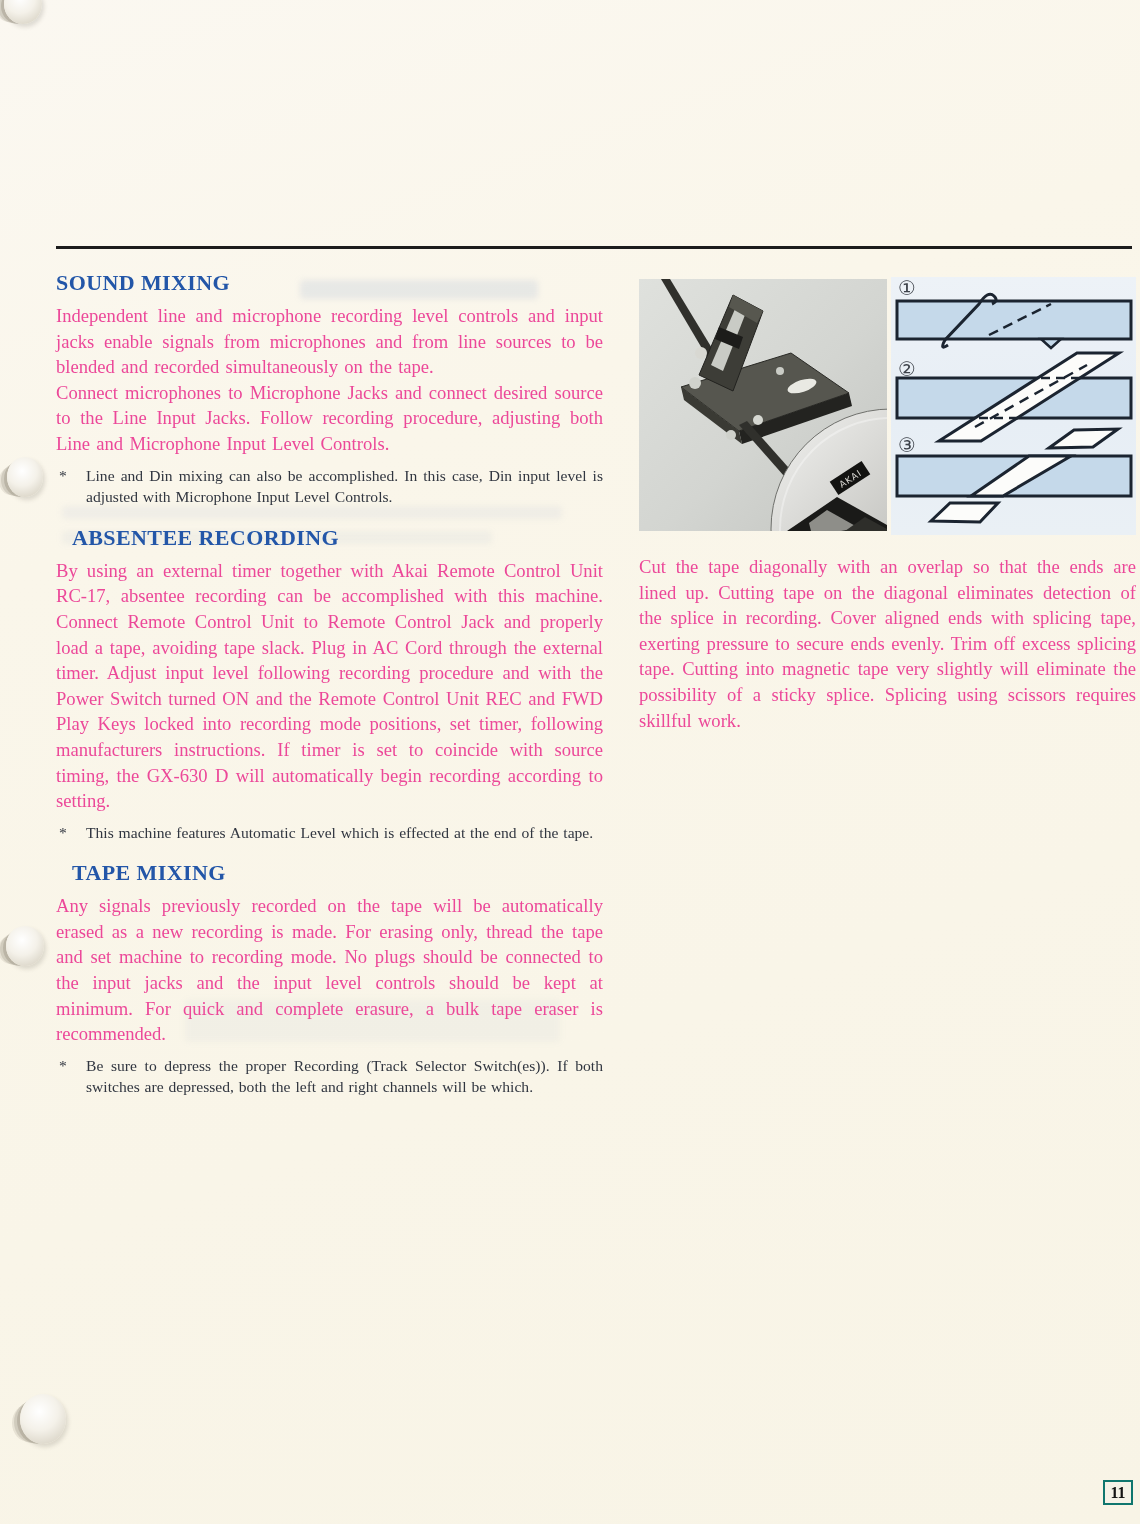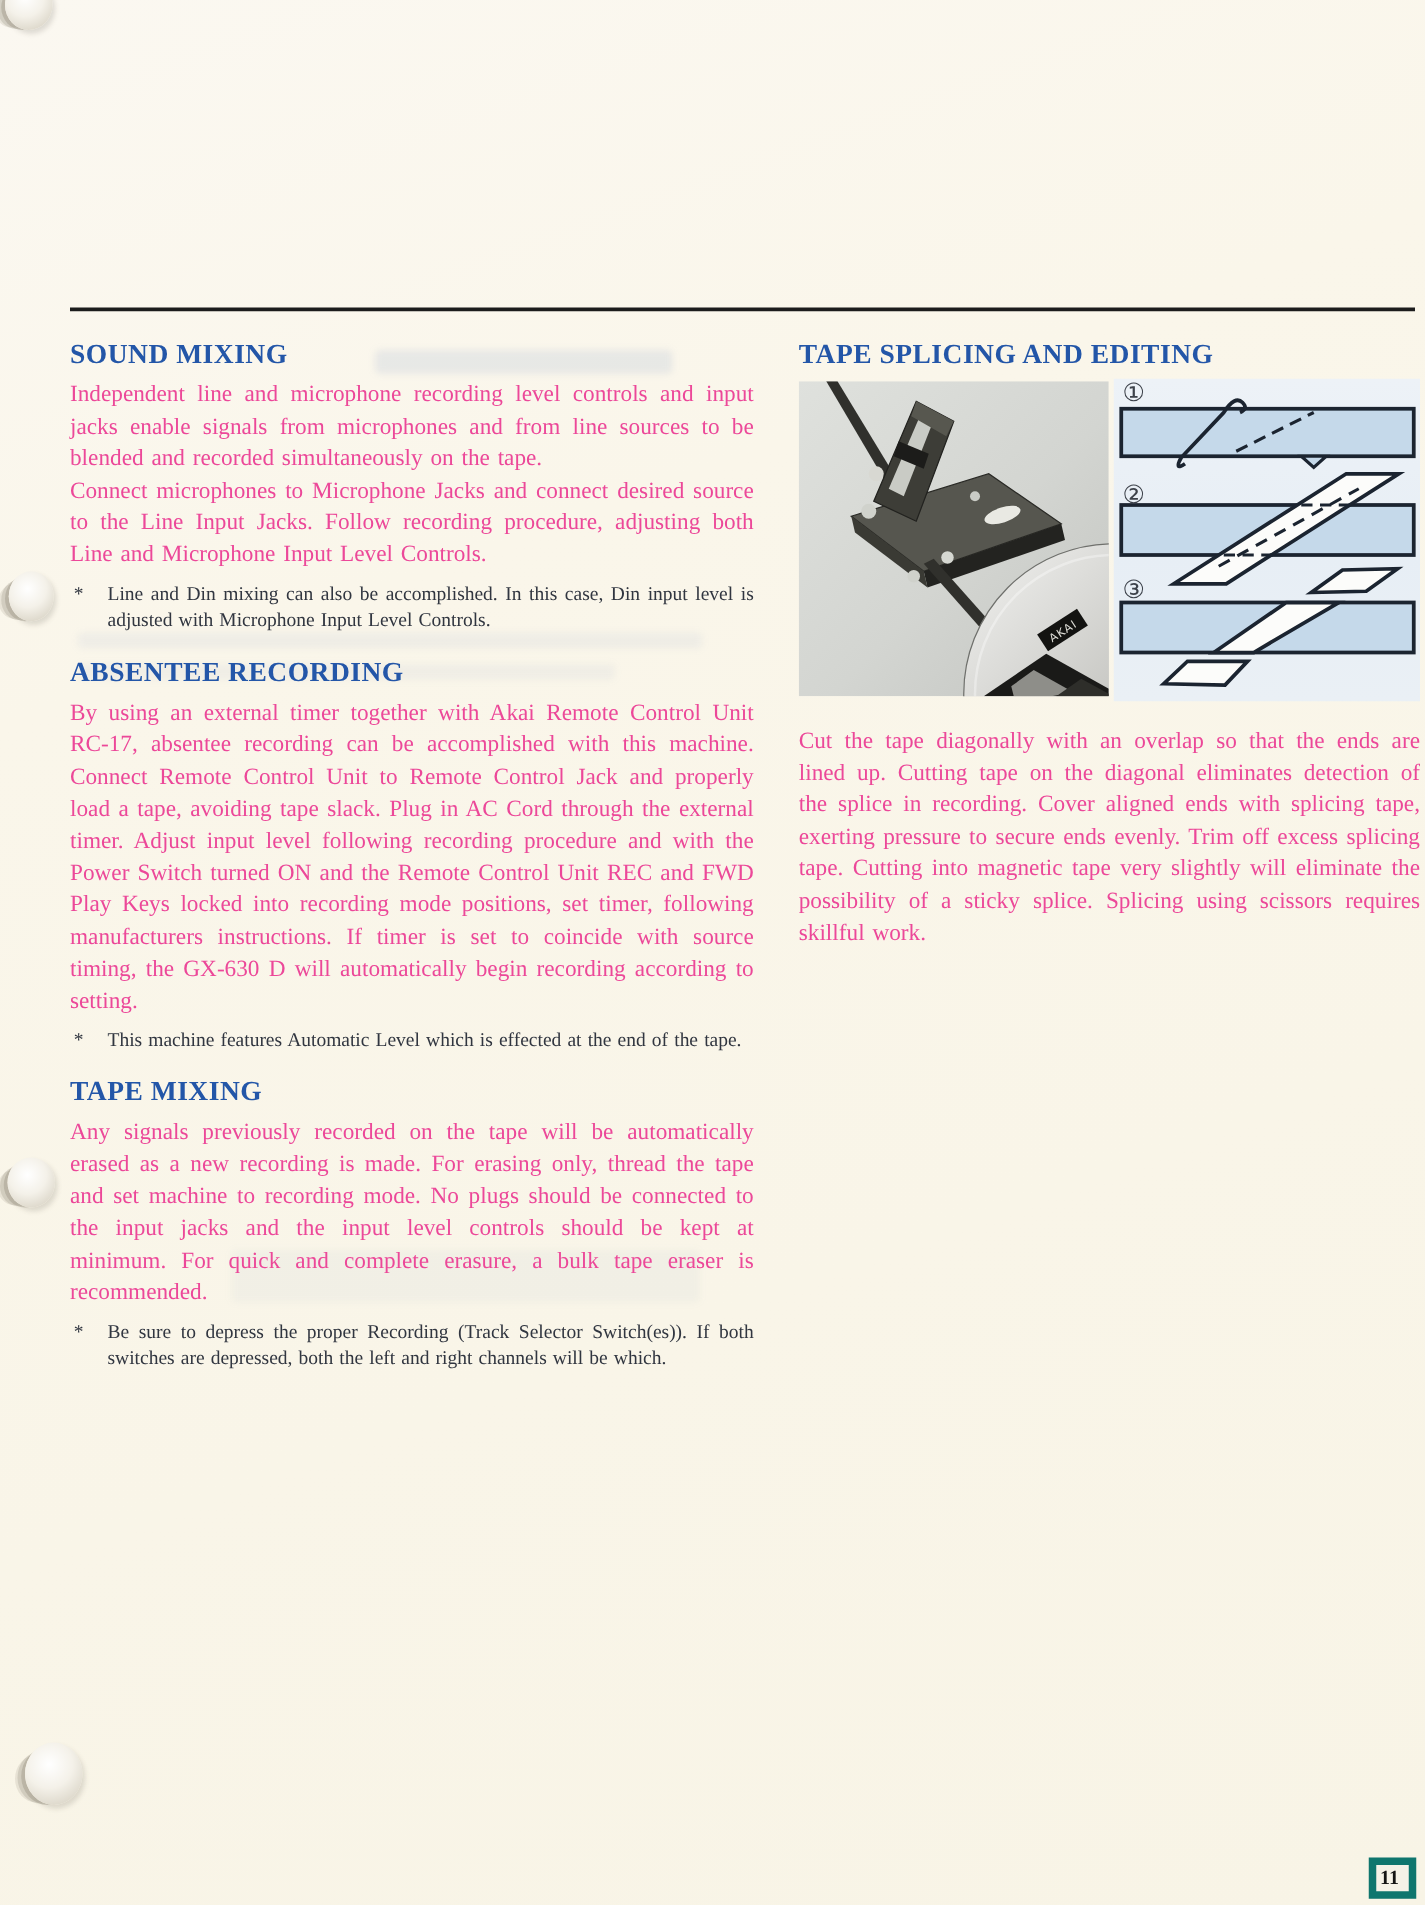--- a/index.html
+++ b/index.html
@@ -5,22 +5,22 @@
   html,body{margin:0;padding:0;}
   body{
     width:1140px;height:1524px;position:relative;overflow:hidden;
     background:linear-gradient(160deg,#fbf8f1 0%,#faf6ea 30%,#f8f4e6 100%);
     font-family:"Liberation Serif","DejaVu Serif",serif;
     color:#2d323b;
   }
   
   .top-rule{position:absolute;left:56px;right:8px;top:246px;height:3px;background:#1c1c1c;}
   .page-num{
-    position:absolute;right:7px;bottom:5px;min-width:20px;
-    border:6px solid #0f766e;padding:0 3px;background:#f5f2e7;
+    position:absolute;right:7px;bottom:19px;min-width:20px;text-align:center;
+    border:2px solid #0f766e;padding:0 3px;background:#f5f2e7;
     font-size:16px;font-weight:bold;color:#141414;line-height:21px;
   }
   
   .punch{
     position:absolute;border-radius:50%;
     background:radial-gradient(circle at 42% 35%, #ffffff 0%, #f4f1e9 45%, #ddd8cb 80%, #cfc9ba 100%);
     box-shadow:-5px 2px 0 -2px rgba(160,152,138,.45), -10px 3px 0 -4px rgba(170,162,148,.35),
                -14px 4px 0 -6px rgba(178,170,156,.25), 2px 3px 4px rgba(90,85,70,.18);
   }
   .punch.p1{left:4px;top:-16px;width:38px;height:40px;}
@@ -33,21 +33,21 @@
   .g2{left:62px;top:506px;width:500px;height:13px;background:rgba(110,140,185,.08);}
   .g3{left:62px;top:531px;width:430px;height:13px;background:rgba(110,140,185,.07);}
   .g4{left:185px;top:1000px;width:375px;height:42px;background:rgba(115,140,180,.055);}
   
   .content{position:absolute;top:270px;left:56px;width:1080px;display:flex;gap:36px;justify-content:space-between;}
   .col-left{width:547px;flex:none;}
   .col-right{width:497px;flex:none;}
   .section-heading{
     font-size:22px;font-weight:bold;color:#2356a8;margin:0 0 7px 0;letter-spacing:.4px;
   }
-  .mt{margin-top:17px;}
+  .mt{margin-top:17px;margin-left:16px;}
   .body-p{
     font-size:18.6px;line-height:25.6px;text-align:justify;margin:0;
     word-spacing:1.6px;color:#ec4899;
   }
   .footnote{display:flex;margin-top:8px;font-size:15.6px;line-height:21.6px;color:#313640;}
   .footnote .marker{flex:none;width:27px;padding-left:3px;}
   .footnote .ftext{text-align:justify;word-spacing:1px;}
   
   .figure-row{display:flex;margin:7px 0 19px 0;}
   .photo{width:248px;height:252px;flex:none;margin-top:2px;}
@@ -101,21 +101,20 @@
     <p class="body-p">Any signals previously recorded on the tape will be automatically erased as a new recording is made. For erasing only, thread the tape and set machine to recording mode. No plugs should be connected to the input jacks and the input level controls should be kept at minimum. For quick and complete erasure, a bulk tape eraser is recommended.</p>
     <div class="footnote">
       <span class="marker">*</span>
       <span class="ftext">Be sure to depress the proper Recording (Track Selector Switch(es)). If both switches are depressed, both the left and right channels will be which.</span>
     </div>
 
   </div>
 
   <div class="col-right">
 
-    <h2 class="section-heading">TAPE SPLICING AND EDITING</h2>
 
     <div class="figure-row">
 
       <div class="photo">
         <svg width="248" height="252" viewBox="0 0 248 252">
           <defs>
             <linearGradient id="pbg" x1="0" y1="0" x2="1" y2="1">
               <stop offset="0" stop-color="#dfe1dd"></stop>
               <stop offset="0.55" stop-color="#d3d5d1"></stop>
               <stop offset="1" stop-color="#c2c4c0"></stop>

